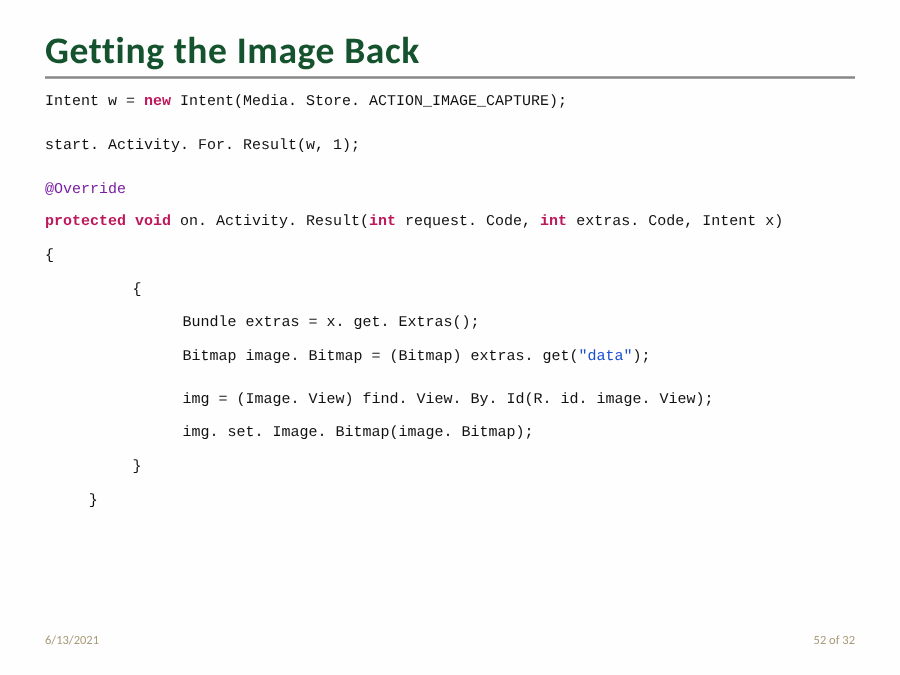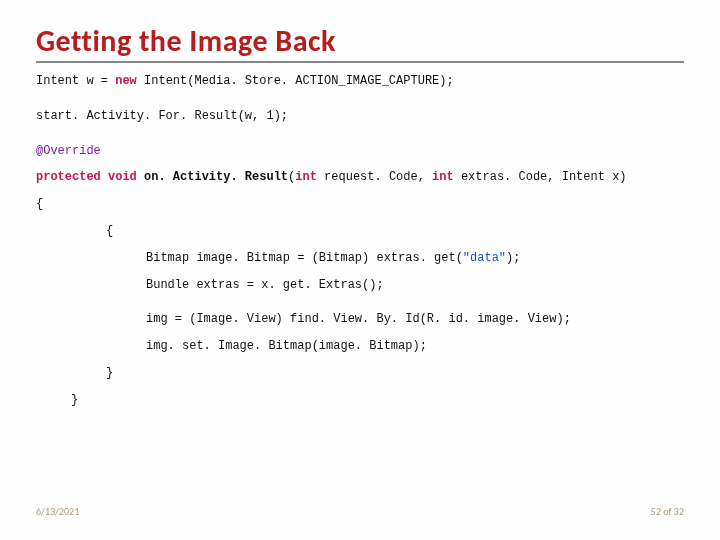--- a/index.html
+++ b/index.html
@@ -1,24 +1,24 @@
 <!DOCTYPE html>
 <html><head>
 <meta charset="utf-8">
 <style>
   html,body{margin:0;padding:0;width:720px;height:540px;background:#fefefe;}
   body{font-family:"Segoe UI","Calibri",sans-serif;position:relative;box-sizing:border-box;}
   .page{box-sizing:border-box;padding:22px 36px 0 36px;width:720px;height:540px;position:relative;}
-  .title{font-size:30px;font-weight:700;color:#b91c1c;margin:0 0 2px 0;letter-spacing:0.5px;}
+  .title{font-size:30px;font-weight:700;color:#14532d;margin:0 0 2px 0;letter-spacing:0.5px;}
   .hr{height:2px;background:#888;margin:0 0 10px 0;}
   .code{font-family:"Courier New",monospace;font-size:12px;line-height:1.4;color:#111;}
   .code .row{margin:0 0 10px 0;}
   .kw-blue{color:#be185d;font-weight:bold;}
   .kw-purple{color:#7a1fa2;font-weight:normal;}
-  .bold{font-weight:bold;}
+  .bold{font-weight:normal;}
   .green{color:#1a8a1a;}
   .str{color:#1a4fcf;}
   .ind1{padding-left:70px;}
   .ind2{padding-left:110px;}
   .foot-l{position:absolute;left:36px;bottom:22px;font-size:10px;color:#aa9a7a;}
   .foot-r{position:absolute;right:36px;bottom:22px;font-size:10px;color:#aa9a7a;}
 </style>
 </head>
 <body>
 
@@ -39,24 +39,24 @@
     <div class="row">
       <span class="kw-blue">protected</span><span> </span><span class="kw-blue">void</span><span> </span><span class="bold">on. Activity. Result</span><span>(</span><span class="kw-blue">int</span><span> request. Code, </span><span class="kw-blue">int</span><span> extras. Code, Intent x)</span>
     </div>
     <div class="row">
       <span>{</span>
     </div>
     <div class="row ind1">
       <span>{</span>
     </div>
     <div class="row ind2">
-      <span>Bitmap image. Bitmap = (Bitmap) extras. get(</span><span class="str">"data"</span><span>);</span>
+      <span>Bundle extras = x. get. Extras();</span>
     </div>
     <div class="row ind2">
-      <span>Bundle extras = x. get. Extras();</span>
+      <span>Bitmap image. Bitmap = (Bitmap) extras. get(</span><span class="str">"data"</span><span>);</span>
     </div>
     <div class="row ind2" style="margin-top:18px">
       <span>img = (Image. View) find. View. By. Id(R. id. image. View);</span>
     </div>
     <div class="row ind2">
       <span>img. set. Image. Bitmap(image. Bitmap);</span>
     </div>
     <div class="row ind1">
       <span>}</span>
     </div>

